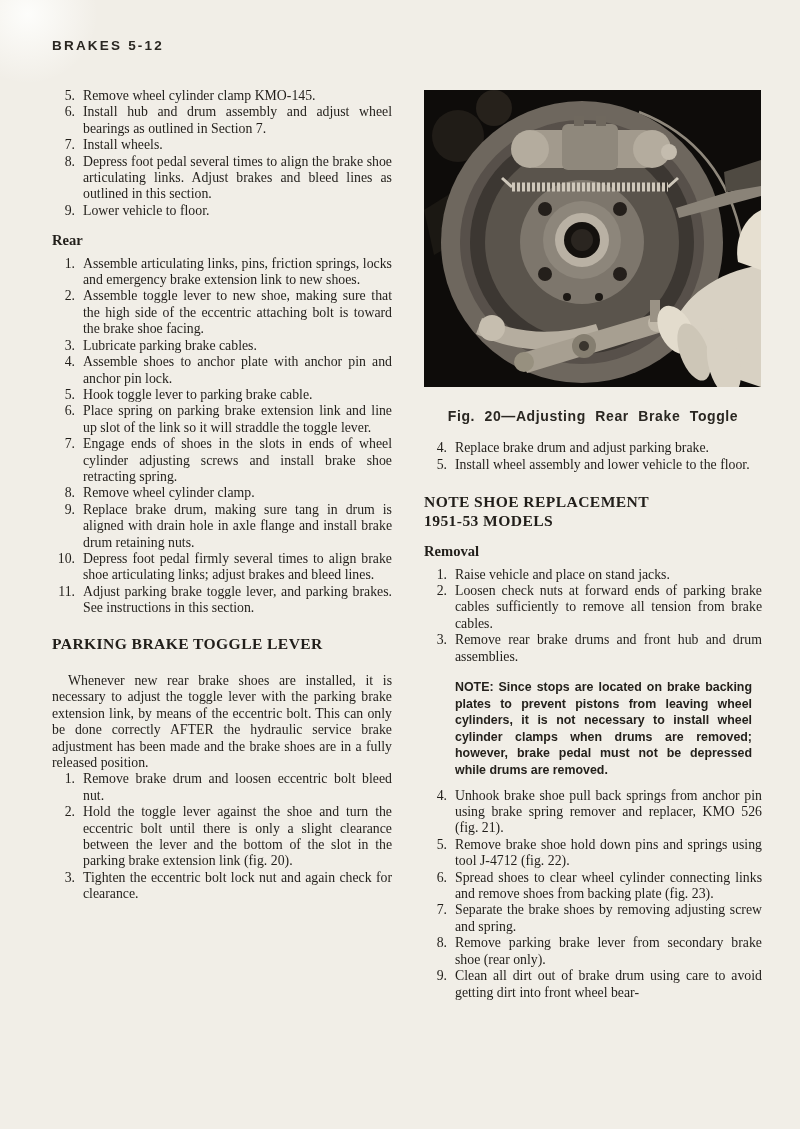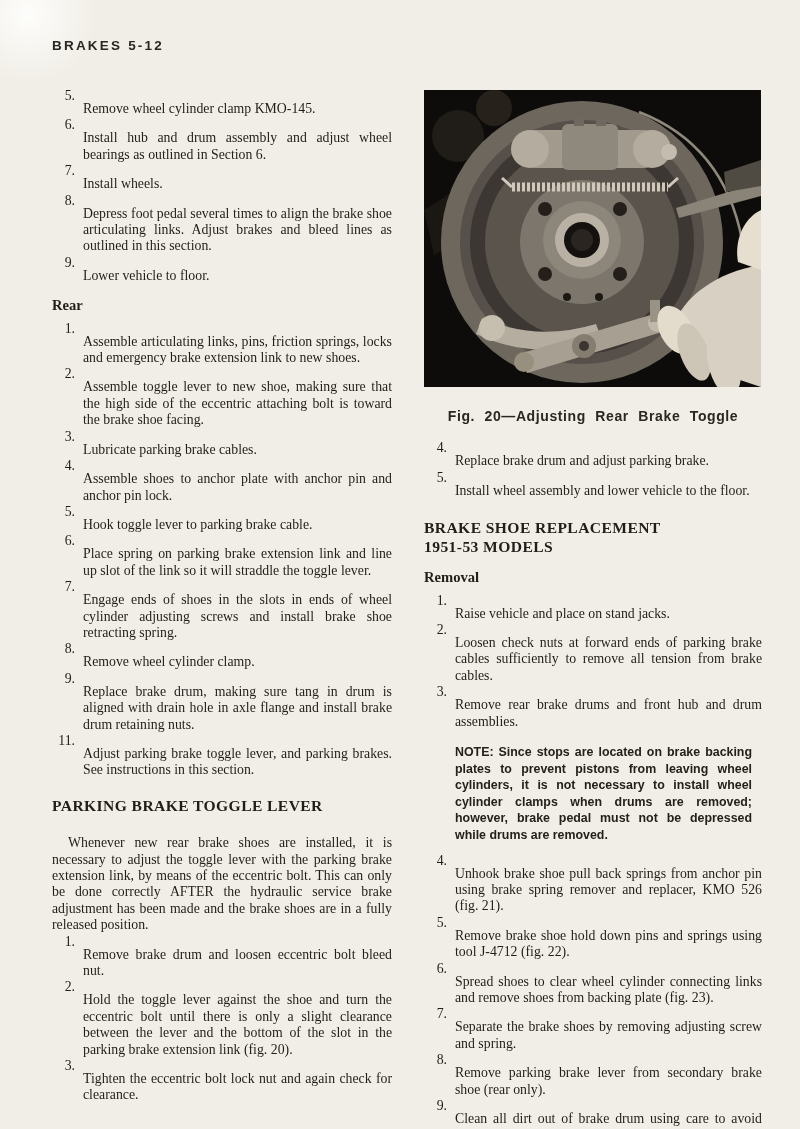--- a/index.html
+++ b/index.html
@@ -18,21 +18,21 @@
     position:absolute;left:52px;top:38px;
     font-family:"Liberation Sans", sans-serif;font-weight:bold;
     font-size:13.5px;letter-spacing:2.2px;color:#2a2722;
   }
   .col{position:absolute;font-size:13.8px;line-height:16.4px;}
   .col-left{left:52px;top:88px;width:340px;}
   .col-right{left:424px;top:90px;width:338px;}
 
   .li{display:flex;align-items:flex-start;}
   .li .num{flex:0 0 23px;text-align:right;padding-right:8px;}
-  .li .txt{flex:1;text-align:justify;margin-top:13px;}
+  .li .txt{flex:1;text-align:justify;}
 
   .subhead{font-weight:bold;font-size:14.6px;margin:13px 0 7px 0;}
   .section-head{font-weight:bold;font-size:15.6px;letter-spacing:0.4px;margin:19px 0 2px 0;}
   .section-head-group{margin:20px 0 4px 0;}
   .section-head-group div{font-weight:bold;font-size:15.6px;letter-spacing:0.4px;line-height:18.5px;}
 
   .para{text-align:justify;margin-top:21px;}
   .para .indent{display:inline-block;width:16px;}
 
   .note{
@@ -59,21 +59,21 @@
 
   <div class="col col-left">
 
     <div>
       <div class="li">
         <span class="num">5.</span>
         <span class="txt">Remove wheel cylinder clamp KMO-145.</span>
       </div>
       <div class="li">
         <span class="num">6.</span>
-        <span class="txt">Install hub and drum assembly and adjust wheel bearings as outlined in Section 6.</span>
+        <span class="txt">Install hub and drum assembly and adjust wheel bearings as outlined in Section 7.</span>
       </div>
       <div class="li">
         <span class="num">7.</span>
         <span class="txt">Install wheels.</span>
       </div>
       <div class="li">
         <span class="num">8.</span>
         <span class="txt">Depress foot pedal several times to align the brake shoe articulating links. Adjust brakes and bleed lines as outlined in this section.</span>
       </div>
       <div class="li">
@@ -117,20 +117,24 @@
         <span class="num">7.</span>
         <span class="txt">Engage ends of shoes in the slots in ends of wheel cylinder adjusting screws and install brake shoe retracting spring.</span>
       </div>
       <div class="li">
         <span class="num">8.</span>
         <span class="txt">Remove wheel cylinder clamp.</span>
       </div>
       <div class="li">
         <span class="num">9.</span>
         <span class="txt">Replace brake drum, making sure tang in drum is aligned with drain hole in axle flange and install brake drum retaining nuts.</span>
+      </div>
+      <div class="li">
+        <span class="num">10.</span>
+        <span class="txt">Depress foot pedal firmly several times to align brake shoe articulating links; adjust brakes and bleed lines.</span>
       </div>
       <div class="li">
         <span class="num">11.</span>
         <span class="txt">Adjust parking brake toggle lever, and parking brakes. See instructions in this section.</span>
       </div>
     </div>
 
     <div class="section-head">PARKING BRAKE TOGGLE LEVER</div>
 
     <div class="para"><span class="indent"></span><span>Whenever new rear brake shoes are installed, it is necessary to adjust the toggle lever with the parking brake extension link, by means of the eccentric bolt. This can only be done correctly AFTER the hydraulic service brake adjustment has been made and the brake shoes are in a fully released position.</span></div>
@@ -221,21 +225,21 @@
         <span class="num">4.</span>
         <span class="txt">Replace brake drum and adjust parking brake.</span>
       </div>
       <div class="li">
         <span class="num">5.</span>
         <span class="txt">Install wheel assembly and lower vehicle to the floor.</span>
       </div>
     </div>
 
     <div class="section-head-group">
-      <div>BRAKE SHOE REPLACEMENT</div>
+      <div>NOTE SHOE REPLACEMENT</div>
       <div>1951-53 MODELS</div>
     </div>
 
     <div class="subhead">Removal</div>
 
     <div>
       <div class="li">
         <span class="num">1.</span>
         <span class="txt">Raise vehicle and place on stand jacks.</span>
       </div>

